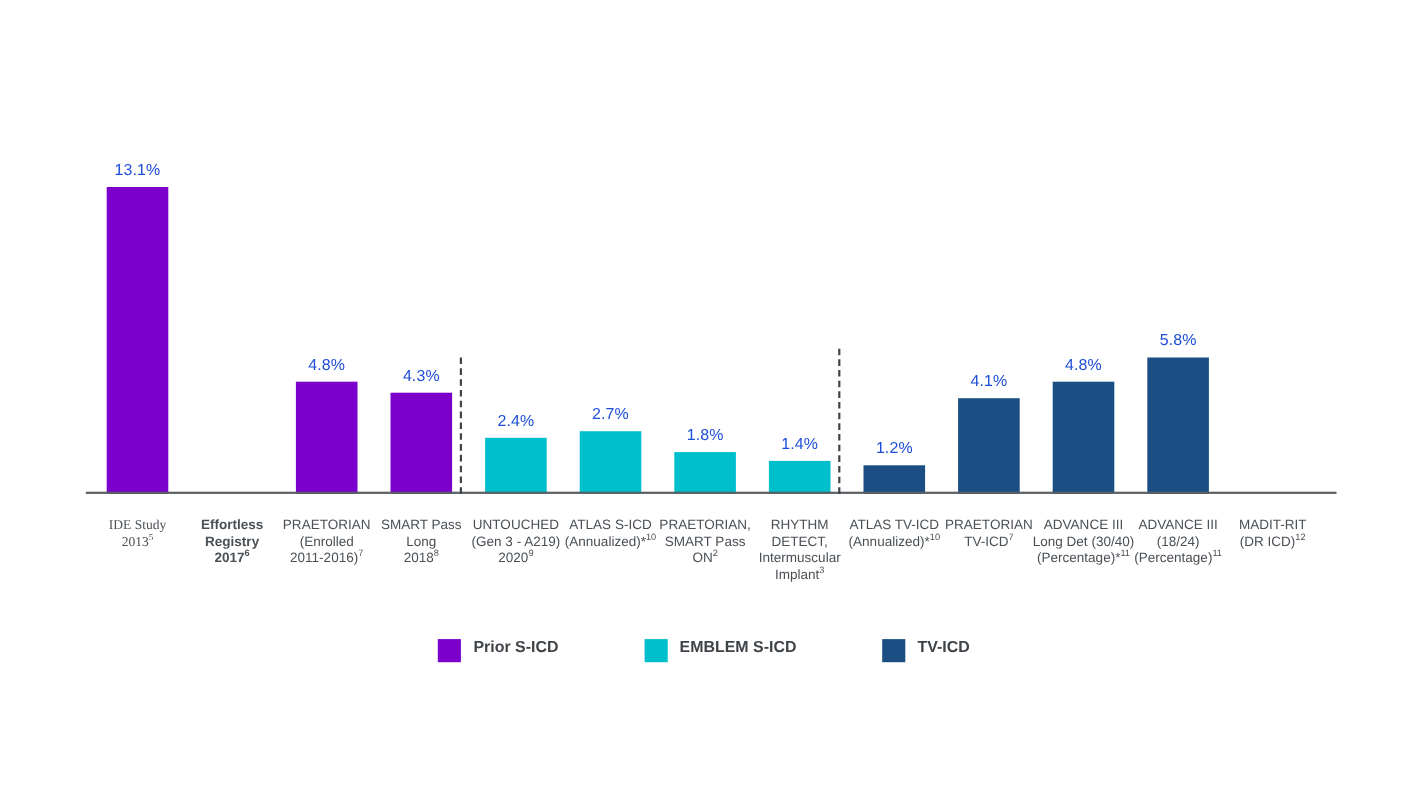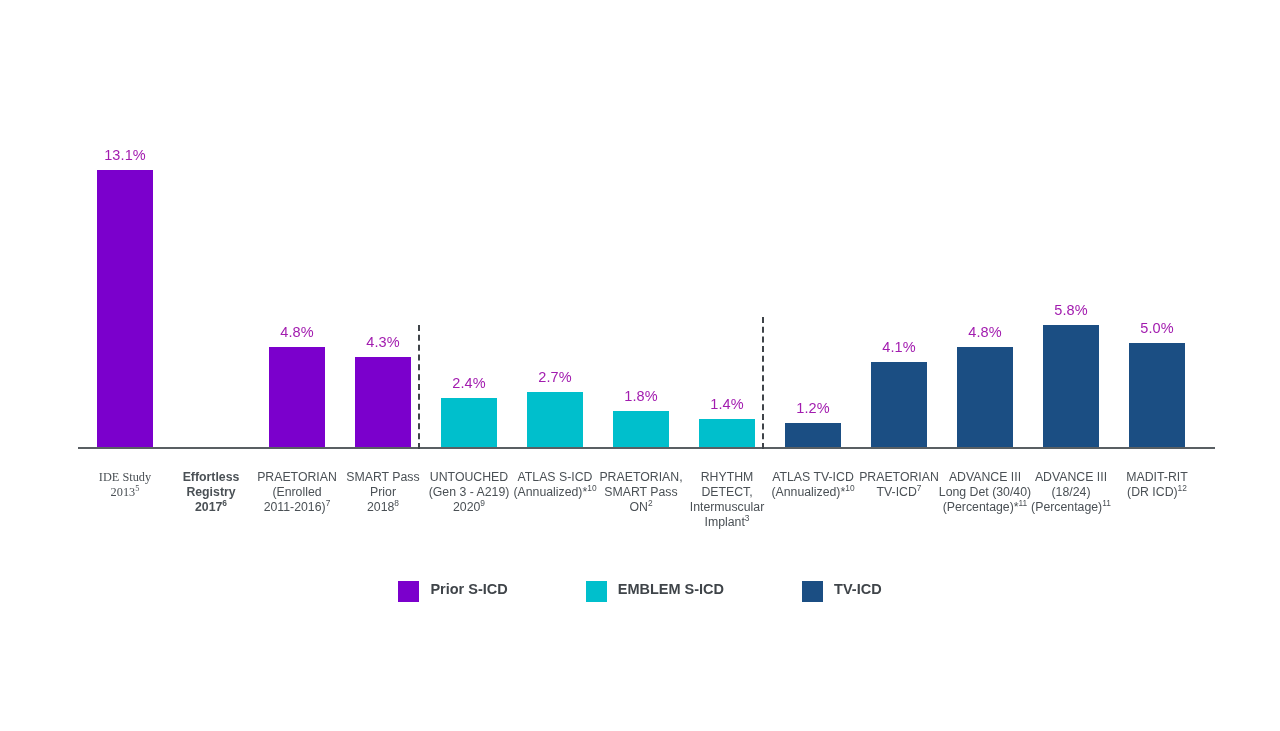--- a/index.html
+++ b/index.html
@@ -47,21 +47,21 @@
     left: 15px;
     width: 56px;
   }
   .bar-value {
     position: absolute;
     left: 0;
     width: 86px;
     text-align: center;
     font-size: 14.5px;
     letter-spacing: .1px;
-    color: #a21caf;
+    color: #1d4ed8;
     white-space: nowrap;
   }
 
   
   #axis-line {
     position: absolute;
     left: 78px;
     top: 447px;
     width: 1137px;
     height: 2px;
@@ -172,24 +172,20 @@
           <div class="bar-value" style="bottom: 94.33px;">4.1%</div>
         </div>
         <div class="bar-slot" style="left: 864px;">
           <div class="bar" style="height: 102.24px; background: rgb(27, 78, 131);"></div>
           <div class="bar-value" style="bottom: 109.24px;">4.8%</div>
         </div>
         <div class="bar-slot" style="left: 950px;">
           <div class="bar" style="height: 123.54px; background: rgb(27, 78, 131);"></div>
           <div class="bar-value" style="bottom: 130.54px;">5.8%</div>
         </div>
-        <div class="bar-slot" style="left: 1036px;">
-          <div class="bar" style="height: 106.5px; background: rgb(27, 78, 131);"></div>
-          <div class="bar-value" style="bottom: 113.5px;">5.0%</div>
-        </div>
       </div>
   </div>
 
   <div id="axis-line"></div>
 
   <div id="separators">
       <div class="separator" style="left: 418px; top: 325px; height: 124px;"></div>
       <div class="separator" style="left: 762px; top: 317px; height: 132px;"></div>
     </div>
 
@@ -203,21 +199,21 @@
         <div><span>Registry</span></div>
         <div><span>2017</span><sup>6</sup></div>
       </div>
       <div class="cat-label" style="left: 167px;">
         <div><span>PRAETORIAN</span></div>
         <div><span>(Enrolled</span></div>
         <div><span>2011-2016)</span><sup>7</sup></div>
       </div>
       <div class="cat-label" style="left: 253px;">
         <div><span>SMART Pass</span></div>
-        <div><span>Prior</span></div>
+        <div><span>Long</span></div>
         <div><span>2018</span><sup>8</sup></div>
       </div>
       <div class="cat-label" style="left: 339px;">
         <div><span>UNTOUCHED</span></div>
         <div><span>(Gen 3 - A219)</span></div>
         <div><span>2020</span><sup>9</sup></div>
       </div>
       <div class="cat-label" style="left: 425px;">
         <div><span>ATLAS S-ICD</span></div>
         <div><span>(Annualized)*</span><sup>10</sup></div>

